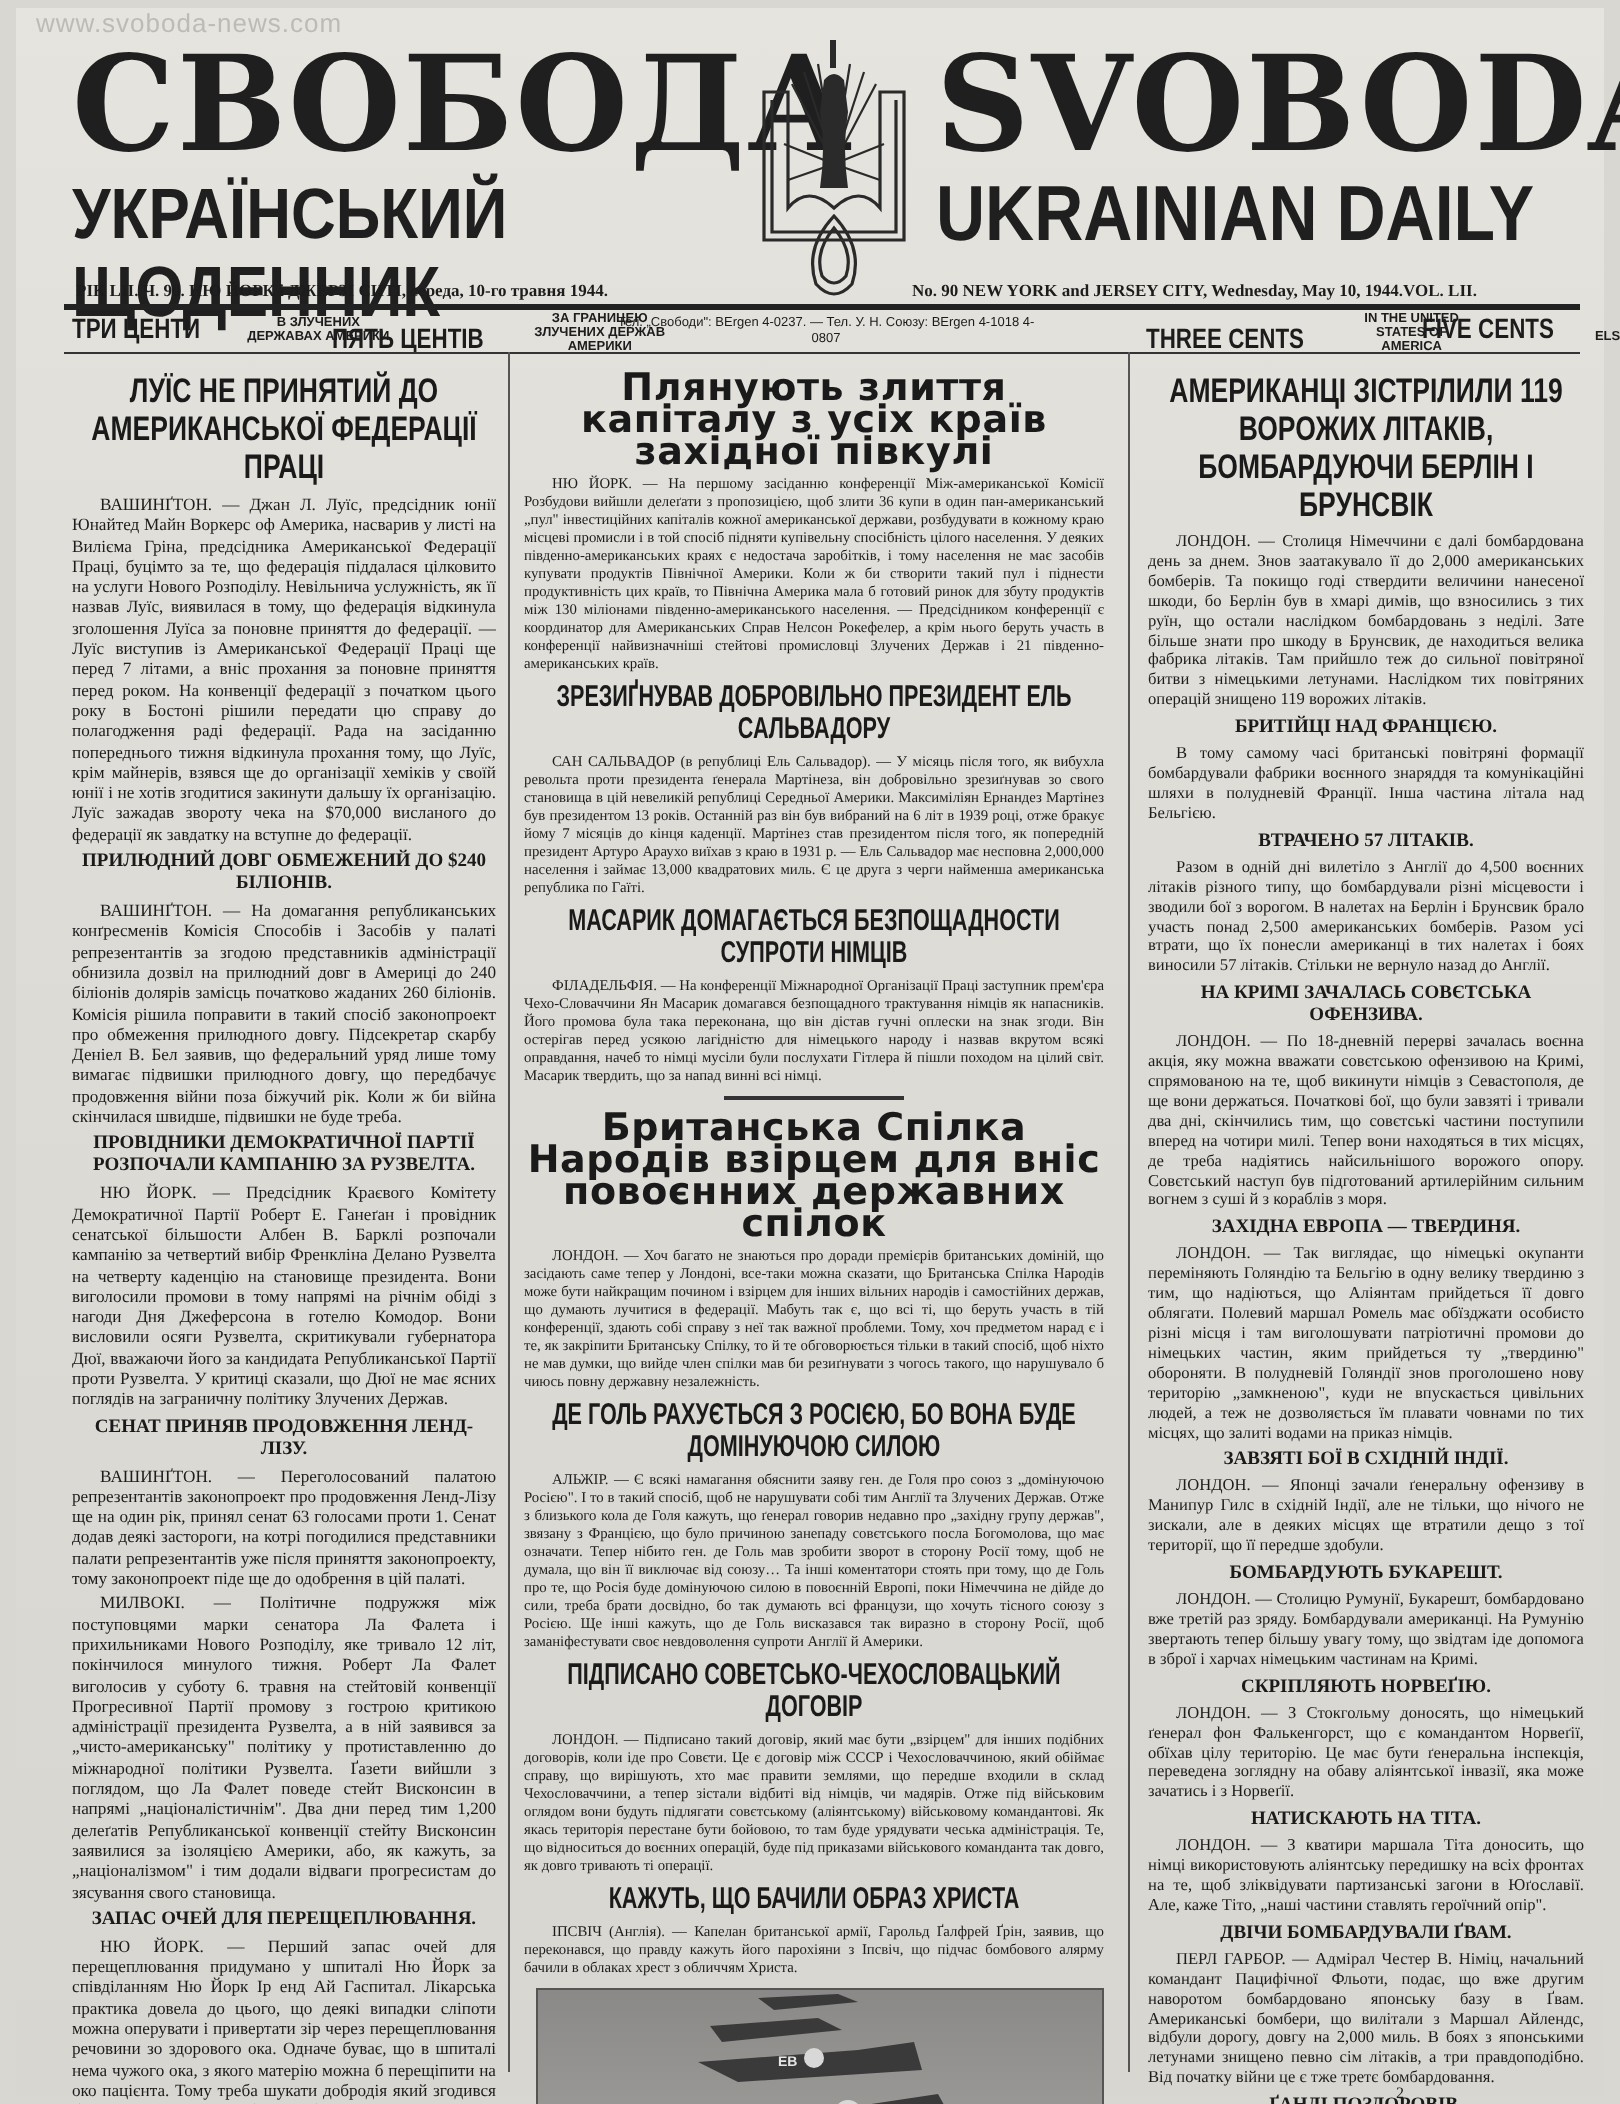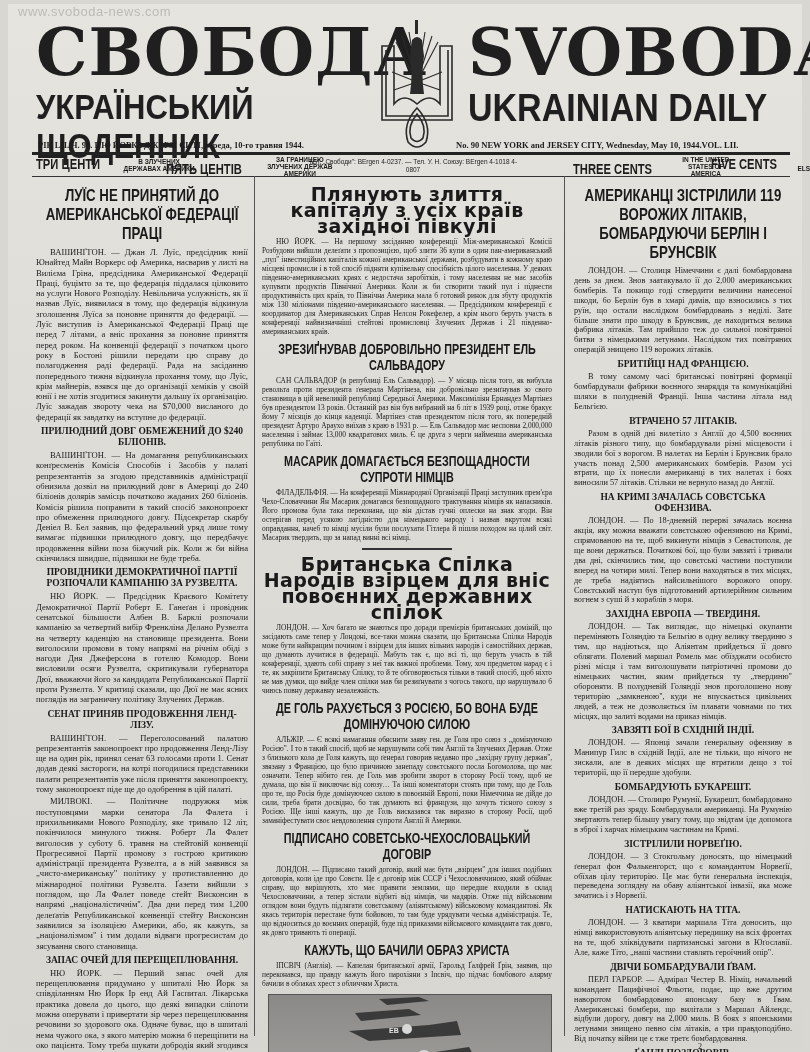--- a/index.html
+++ b/index.html
@@ -267,21 +267,21 @@
     <div class="hl hl-sub">ЗАВЗЯТІ БОЇ В СХІДНІЙ ІНДІЇ.</div>
     <div class="body">
         <p>ЛОНДОН. — Японці зачали ґенеральну офензиву в Манипур Гилс в східній Індії, але не тільки, що нічого не зискали, але в деяких місцях ще втратили дещо з тої території, що її передше здобули.</p>
       </div>
 
     <div class="hl hl-sub">БОМБАРДУЮТЬ БУКАРЕШТ.</div>
     <div class="body">
         <p>ЛОНДОН. — Столицю Румунії, Букарешт, бомбардовано вже третій раз зряду. Бомбардували американці. На Румунію звертають тепер більшу увагу тому, що звідтам іде допомога в зброї і харчах німецьким частинам на Кримі.</p>
       </div>
 
-    <div class="hl hl-sub">ЗІСТРІЛИЛИ НОРВЕҐІЮ.</div>
+    <div class="hl hl-sub">СКРІПЛЯЮТЬ НОРВЕҐІЮ.</div>
     <div class="body">
         <p>ЛОНДОН. — З Стокгольму доносять, що німецький ґенерал фон Фалькенгорст, що є командантом Норвеґії, обїхав цілу територію. Це має бути ґенеральна інспекція, переведена зоглядну на обаву аліянтської інвазії, яка може зачатись і з Норвеґії.</p>
       </div>
 
     <div class="hl hl-sub">НАТИСКАЮТЬ НА ТІТА.</div>
     <div class="body">
         <p>ЛОНДОН. — З кватири маршала Тіта доносить, що німці використовують аліянтську передишку на всіх фронтах на те, щоб зліквідувати партизанські загони в Юґославії. Але, каже Тіто, „наші частини ставлять героїчний опір".</p>
       </div>
 
     <div class="hl hl-sub">ДВІЧИ БОМБАРДУВАЛИ ҐВАМ.</div>

